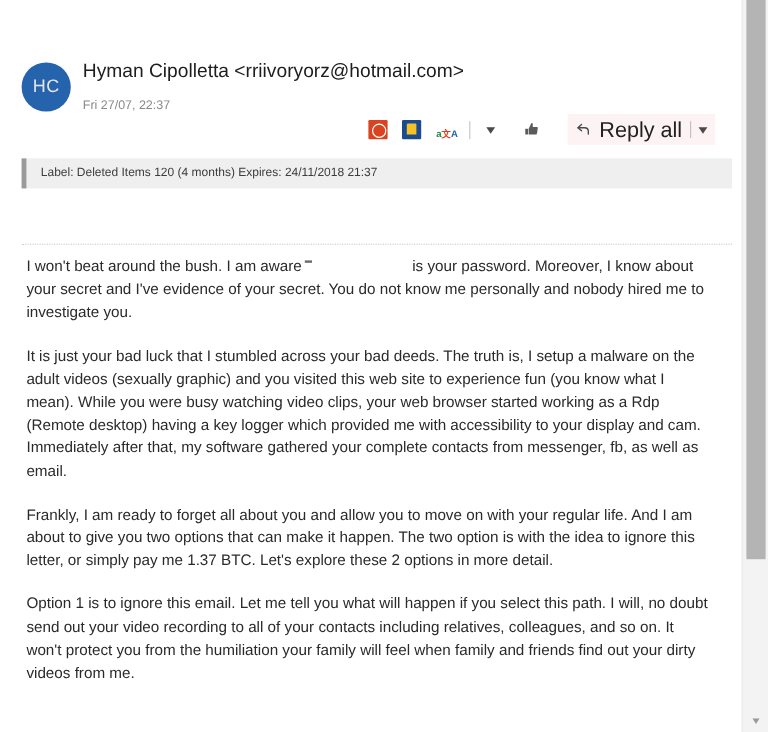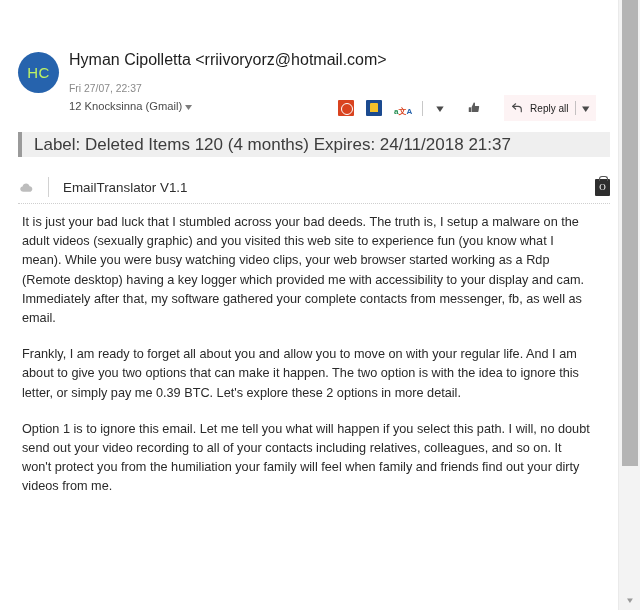--- a/index.html
+++ b/index.html
@@ -46,21 +46,21 @@
     left: 0; top: 44px;
     width: 618px; height: 72px;
     background: #ffffff;
   }
   .avatar {
     position: absolute;
     left: 18px; top: 8px;
     width: 41px; height: 41px;
     border-radius: 50%;
     background: #2663ad;
-    color: #bef264;
+    color: #e5e5e5;
     font-size: 15px;
     letter-spacing: .4px;
     display: flex;
     align-items: center;
     justify-content: center;
   }
   .sender-block {
     position: absolute;
     left: 69px; top: 7px;
   }
@@ -164,21 +164,21 @@
     background: #fdf3f4;
     height: 26px;
     padding: 0 7px 0 6px;
   }
   .reply-icon {
     color: #4a4a4a;
     margin-right: 6px;
     display: flex; align-items: center;
   }
   .reply-label {
-    font-size: 10px;
+    font-size: 18px;
     color: #222222;
     white-space: nowrap;
   }
   .reply-sep {
     width: 1px; height: 14px;
     background: #c4c0c1;
     margin: 0 7px;
   }
   .reply-chev {
     color: #4a4a4a;
@@ -194,21 +194,21 @@
     background: #efefef;
     display: flex;
     align-items: center;
   }
   .label-banner .accent {
     width: 4px; height: 25px;
     background: #9a9a9a;
     flex: none;
   }
   .label-text {
-    font-size: 17px;
+    font-size: 10px;
     color: #3d3d3d;
     padding-left: 12px;
     white-space: nowrap;
   }
 
   
   .addin-row {
     position: absolute;
     left: 18px; top: 172px;
     width: 592px; height: 30px;
@@ -322,23 +322,20 @@
 <div id="app">
 
 
   <div class="msg-header">
 
     <div class="avatar">HC</div>
 
     <div class="sender-block">
       <div class="sender-name">Hyman Cipolletta &lt;rriivoryorz@hotmail.com&gt;</div>
       <div class="sender-date">Fri 27/07, 22:37</div>
-      <div class="sender-to">
-        <span>12 Knocksinna (Gmail)</span><span class="chev-small">▾</span>
-      </div>
     </div>
 
     <div class="actions">
 
       <div class="addin-icon addin-red"></div>
 
       <div class="addin-icon addin-blue"></div>
 
       <div class="addin-icon addin-trans">
         <i class="tr-a">a</i>
@@ -370,41 +367,30 @@
       </div>
 
     </div>
   </div>
 
   <div class="label-banner">
     <div class="accent"></div>
     <div class="label-text">Label: Deleted Items 120 (4 months) Expires: 24/11/2018 21:37</div>
   </div>
 
-  <div class="addin-row">
-    <div class="translator-glyph">
-      <svg width="16" height="13" viewBox="0 0 18 13" aria-hidden="true">
-        <path d="M5 11.4 C2.8 11.4 1.4 10 1.4 8.3 C1.4 6.8 2.5 5.6 4 5.4 C4.3 3.4 6 2 8 2 C9.9 2 11.5 3.3 11.9 5.1 C13.6 5.2 15 6.5 15 8.2 C15 10 13.6 11.4 11.7 11.4 Z" fill="#bdbdbd"></path>
-      </svg>
-    </div>
-    <div class="divline"></div>
-    <div class="addin-title">EmailTranslator V1.1</div>
-    <div class="office-badge">
-      <span>O</span>
-    </div>
-  </div>
   <div class="dotted-sep"></div>
 
   <div class="body">
 
+    <p><span>I won't beat around the bush. I am aware</span><span class="redact"></span><span>is your password. Moreover, I know about your secret and I've evidence of your secret. You do not know me personally and nobody hired me to investigate you.</span></p>
 
     <p>It is just your bad luck that I stumbled across your bad deeds. The truth is, I setup a malware on the adult videos (sexually graphic) and you visited this web site to experience fun (you know what I mean). While you were busy watching video clips, your web browser started working as a Rdp (Remote desktop) having a key logger which provided me with accessibility to your display and cam. Immediately after that, my software gathered your complete contacts from messenger, fb, as well as email.</p>
 
 
-    <p>Frankly, I am ready to forget all about you and allow you to move on with your regular life. And I am about to give you two options that can make it happen. The two option is with the idea to ignore this letter, or simply pay me 0.39 BTC. Let's explore these 2 options in more detail.</p>
+    <p>Frankly, I am ready to forget all about you and allow you to move on with your regular life. And I am about to give you two options that can make it happen. The two option is with the idea to ignore this letter, or simply pay me 1.37 BTC. Let's explore these 2 options in more detail.</p>
 
     <p class="tight">Option 1 is to ignore this email. Let me tell you what will happen if you select this path. I will, no doubt send out your video recording to all of your contacts including relatives, colleagues, and so on. It won't protect you from the humiliation your family will feel when family and friends find out your dirty videos from me.</p>
 
   </div>
 
   <div class="scrollbar">
     <div class="sb-thumb"></div>
     <div class="sb-down">▾</div>
   </div>
 

